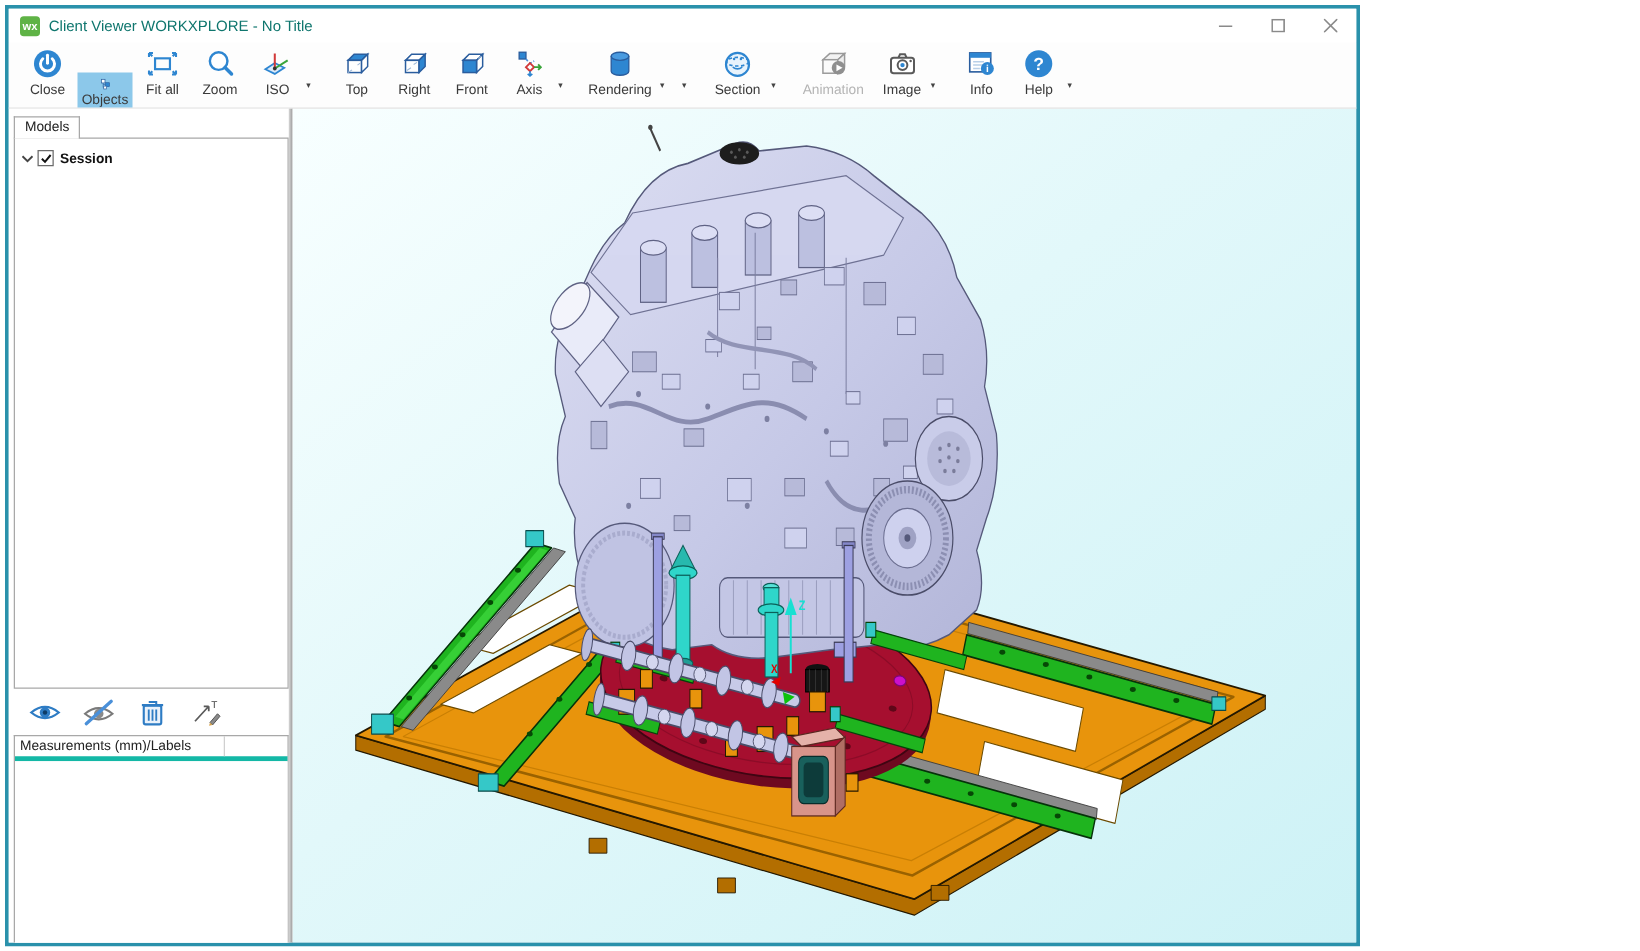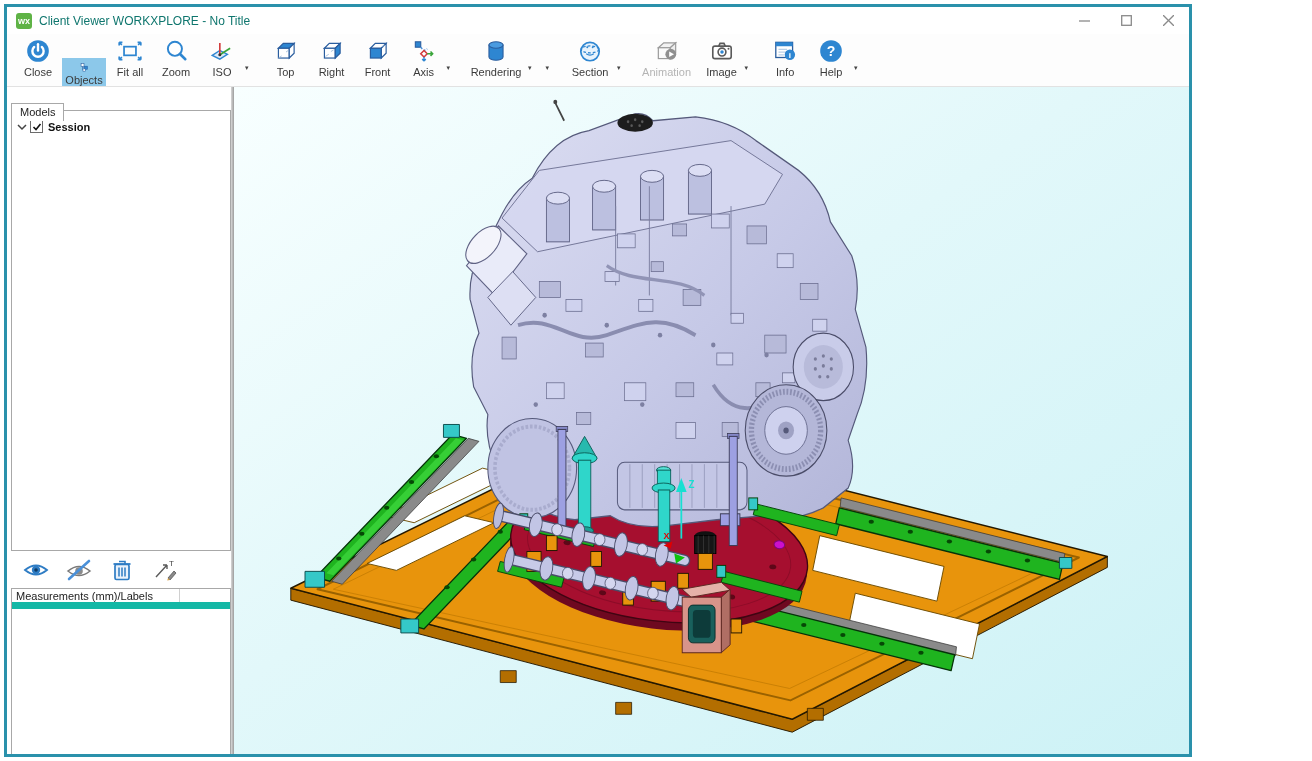--- a/index.html
+++ b/index.html
@@ -11,21 +11,21 @@
     --fixture-orange:#e8940c;
     --fixture-orange-dark:#b36e00;
     --rail-green:#1fb41f;
     --turntable-red:#a60f2f;
     --post-cyan:#2fd6ca;
     --engine-lav:#c6c9e7;
   }
   *{box-sizing:border-box;margin:0;padding:0;}
   html,body{width:1312px;height:761px;background:#fff;overflow:hidden;
     font-family:"Liberation Sans",sans-serif;-webkit-font-smoothing:antialiased;}
-  .app{position:absolute;left:4px;top:4px;width:1188px;height:753px;
+  .app{position:absolute;left:4px;top:4px;width:1084px;height:753px;
     border:3px solid var(--chrome-teal);background:#fff;display:flex;flex-direction:column;}
   
   .titlebar{height:27px;flex:0 0 27px;display:flex;align-items:center;background:#fff;padding-left:9px;}
   .wx-logo{width:16px;height:16px;background:#5fb346;border-radius:3px;color:#fff;
     font-size:9px;font-weight:bold;display:flex;align-items:center;justify-content:center;margin-right:7px;}
   .title-text{font-size:12px;color:#0f766e;}
   .win-controls{margin-left:auto;display:flex;height:100%;}
   .win-btn{width:42px;height:100%;display:flex;align-items:center;justify-content:center;cursor:default;}
   .win-btn svg{stroke:#8a8a8a;stroke-width:1.3;fill:none;}
   
@@ -38,32 +38,32 @@
   .tb-btn.active{background:var(--active-bg);margin-top:24px;}
   .tb-btn.disabled .tlabel{color:#b4b4b4;}
   .caret{font-size:7px;color:#444;align-self:flex-end;margin:0 6px 14px 0;}
   .tb-gap{width:8px;}
   
   .body{flex:1;display:flex;min-height:0;}
   .sidebar{width:224px;flex:0 0 224px;display:flex;flex-direction:column;background:#fff;padding:2px 0 0 4px;}
   .splitter{width:3px;flex:0 0 3px;background:linear-gradient(90deg,#d8d8d8,#9c9c9c);}
   .tabstrip{height:21px;display:flex;align-items:flex-end;}
   .tab{border:1px solid #a8a8a8;border-bottom:none;background:#fff;font-size:11px;color:#222;
-    padding:2px 8px 3px 8px;position:relative;top:11px;z-index:2;}
+    padding:2px 8px 3px 8px;position:relative;top:1px;z-index:2;}
   .treebox{border:1px solid #a8a8a8;background:#fff;height:441px;padding:6px 2px;overflow:hidden;font-weight:bold;}
   .tree-row{display:flex;align-items:center;height:19px;font-size:11px;color:#111;}
   .tree-row .chev{width:16px;height:12px;flex:0 0 16px;}
   .tree-row .chk{width:13px;height:13px;border:1px solid #6b6b6b;background:#fff;margin-right:5px;
     display:flex;align-items:center;justify-content:center;flex:0 0 13px;}
   .indent{width:18px;flex:0 0 18px;}
   .toolrow{height:37px;display:flex;align-items:center;gap:17px;padding-left:12px;}
   .toolrow .sbicon{width:26px;height:24px;cursor:default;}
   .measpanel{flex:1;border:1px solid #a8a8a8;border-bottom:none;display:flex;flex-direction:column;background:#fff;}
   .meashdr{height:20px;display:flex;align-items:center;font-size:11px;color:#222;
-    border-bottom:7px solid #14b8a6;}
+    border-bottom:4px solid #14b8a6;}
   .meashdr .col1{flex:0 0 168px;padding-left:4px;border-right:1px solid #d0d0d0;height:100%;display:flex;align-items:center;}
   .meashdr .col2{flex:1;height:100%;}
   .measlist{flex:1;background:#fff;}
   
   .viewport{flex:1;position:relative;min-width:0;}
   .viewport svg{position:absolute;inset:0;width:100%;height:100%;}
 </style>
 </head>
 <body>
 

